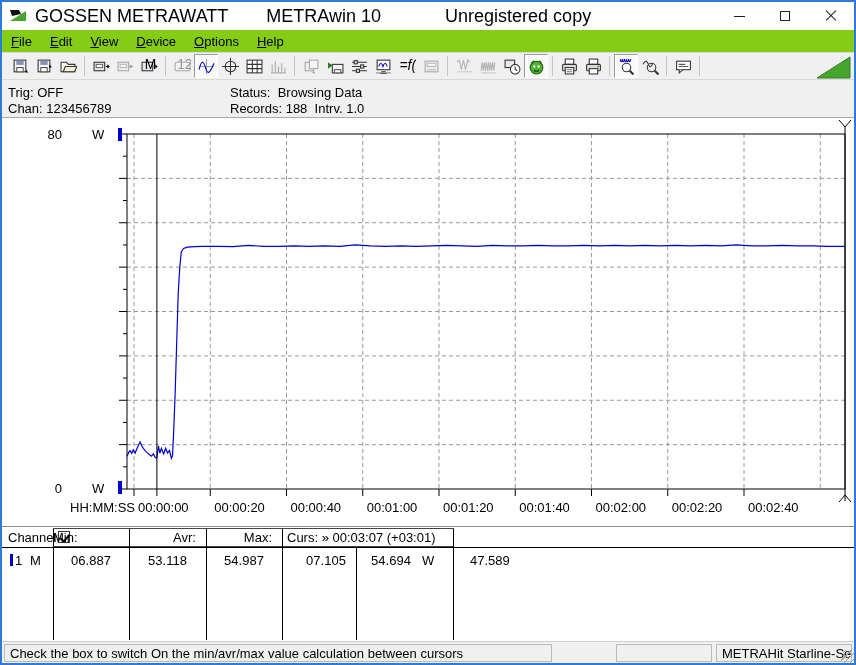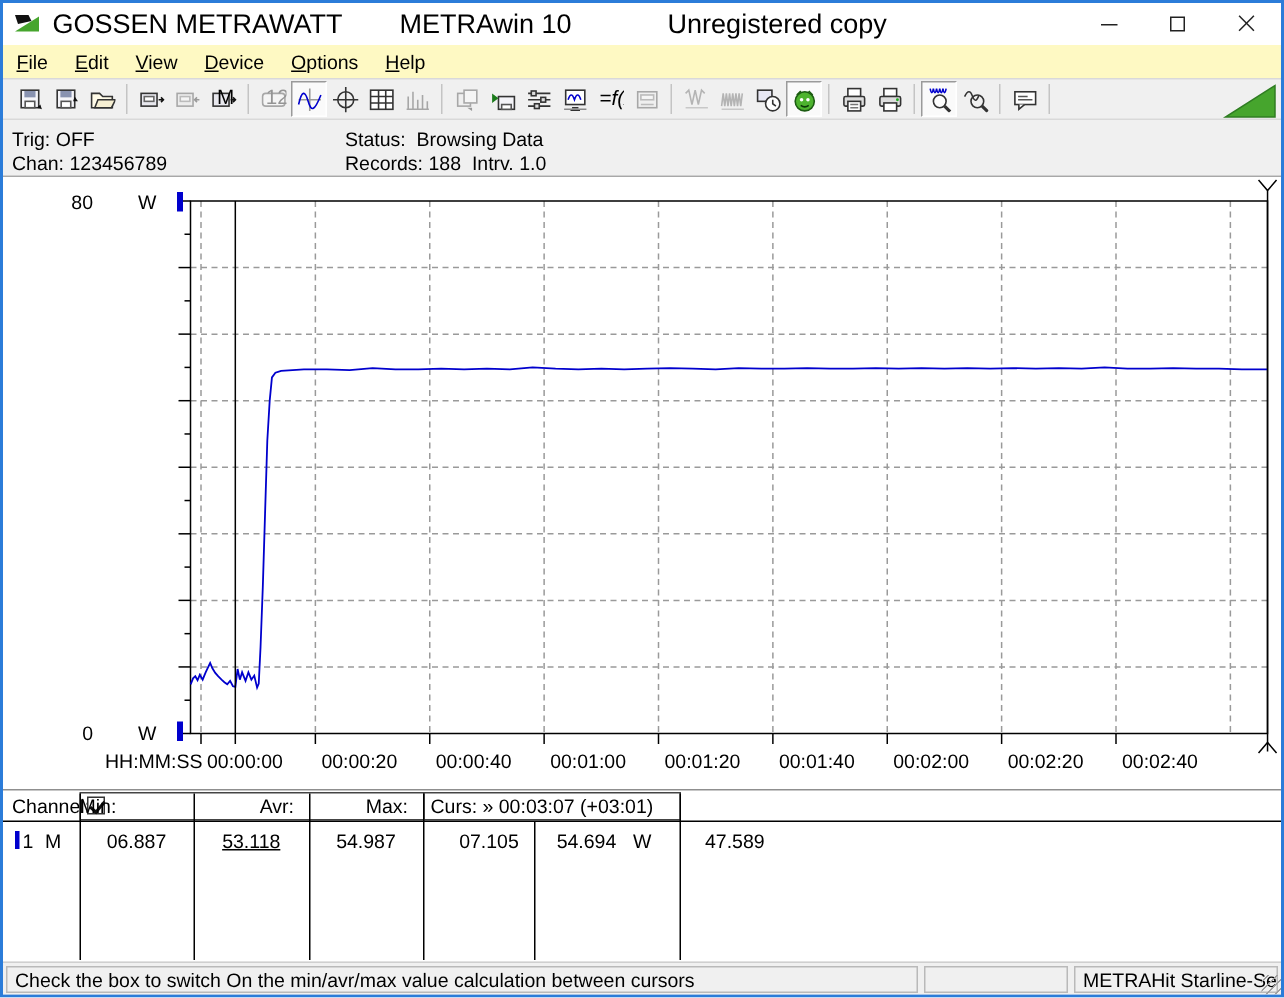--- a/index.html
+++ b/index.html
@@ -15,21 +15,21 @@
   .wincontrols { position:absolute; right:0; top:0; height:28px; display:flex; }
   .wbtn { width:46px; height:28px; display:flex; align-items:center; justify-content:center; }
   .glyph-min { width:11px; height:1px; background:#222; }
   .glyph-max { width:10px; height:10px; border:1px solid #222; }
   .glyph-close { position:relative; width:12px; height:12px; }
   .glyph-close::before,.glyph-close::after { content:""; position:absolute; left:-1px; top:5px; width:14px; height:1px; background:#222; }
   .glyph-close::before { transform:rotate(45deg); }
   .glyph-close::after { transform:rotate(-45deg); }
 
   
-  .menubar { position:absolute; left:0; top:28px; width:852px; height:22px; background:#fef9c3; display:flex; align-items:center; }
+  .menubar { position:absolute; left:0; top:28px; width:852px; height:22px; background:#84cc16; display:flex; align-items:center; }
   .menuitem { display:inline-block; padding:2px 9px; }
   .menuitem::first-letter { text-decoration:underline; }
 
   
   .toolbar { position:absolute; left:0; top:50px; width:852px; height:28px; background:#f0f0f0; border-top:1px solid #d9d9d9; border-bottom:1px solid #d9d9d9; display:flex; align-items:center; padding-left:6px; }
   .tbtn { width:24px; height:24px; display:flex; align-items:center; justify-content:center; border:1px solid transparent; flex:none; }
   .tbtn.pressed { border-color:#9a9a9a #fff #fff #9a9a9a; background:#fafafa; }
   .tbtn.disabled { opacity:.38; filter:grayscale(1); }
   .tsep { width:1px; height:20px; background:#c4c4c4; margin:0 4px; flex:none; }
   .tb-triangle { position:absolute; right:3px; top:2px; }
@@ -55,21 +55,21 @@
   .hdr { position:absolute; top:3px; height:16px; white-space:nowrap; }
   .hdr-box { position:absolute; top:1px; height:19px; border:1px solid #444; }
   .cellv { position:absolute; top:26px; text-align:center; white-space:nowrap; }
   .chk { position:absolute; left:56px; top:4px; width:12px; height:12px; border:1px solid #333; background:#fff; }
   .chk::after { content:""; position:absolute; left:3px; top:0px; width:4px; height:8px; border:solid #111; border-width:0 2px 2px 0; transform:rotate(40deg); }
   .chrow-mark { position:absolute; left:8px; top:27px; width:3px; height:12px; background:#0000cd; }
 
   
   .statusbar { position:absolute; left:0; top:639px; width:852px; height:22px; background:#f0f0f0; border-top:1px solid #cfcfcf; }
   .sb-panel { position:absolute; top:2px; height:18px; border:1px solid #b9b9b9; background:#f0f0f0; padding:1px 5px; white-space:nowrap; overflow:hidden; }
-  .sb-left { left:2px; width:608px; }
+  .sb-left { left:2px; width:548px; }
   .sb-mid { left:614px; width:96px; }
   .sb-right { left:714px; width:136px; }
   .sb-grip { position:absolute; right:0px; bottom:0px; width:13px; height:13px;
     background:repeating-linear-gradient(135deg, transparent 0 3px, #9f9f9f 3px 4px); }
 
   
   .watermark { position:absolute; left:468px; top:578px; width:386px; height:78px; display:flex; align-items:center; pointer-events:none; z-index:6; }
   .wm-text { font-size:34px; font-weight:bold; letter-spacing:-1px; transform:scaleY(1.12); white-space:nowrap;
     text-shadow:-2px -2px 0 #fff, 2px -2px 0 #fff, -2px 2px 0 #fff, 2px 2px 0 #fff, 4px 4px 4px rgba(80,80,80,.45); }
   .wm-red { color:#d9736b; }
@@ -396,21 +396,21 @@
     <div class="vdiv" style="left:51px;"></div>
     <div class="vdiv" style="left:127px;"></div>
     <div class="vdiv" style="left:204px;"></div>
     <div class="vdiv" style="left:280px;"></div>
     <div class="vdiv" style="left:354px; top:21px;"></div>
     <div class="vdiv" style="left:451px;"></div>
     <div class="chrow-mark"></div>
     <span class="cellv" style="left:13px; width:14px; text-align:left;">1</span>
     <span class="cellv" style="left:28px; width:14px; text-align:left;">M</span>
     <span class="cellv" style="left:51px; width:76px;">06.887</span>
-    <span class="cellv" style="left:127px; width:77px;text-decoration:underline;">53.118</span>
+    <span class="cellv" style="left:127px; width:77px;">53.118</span>
     <span class="cellv" style="left:204px; width:76px;">54.987</span>
     <span class="cellv" style="left:287px; width:74px;">07.105</span>
     <span class="cellv" style="left:354px; width:70px;">54.694</span>
     <span class="cellv" style="left:420px; width:20px; text-align:left;">W</span>
     <span class="cellv" style="left:468px; width:60px; text-align:left;">47.589</span>
   </div>
 
 
   <div class="statusbar">
     <div class="sb-panel sb-left">Check the box to switch On the min/avr/max value calculation between cursors</div>

